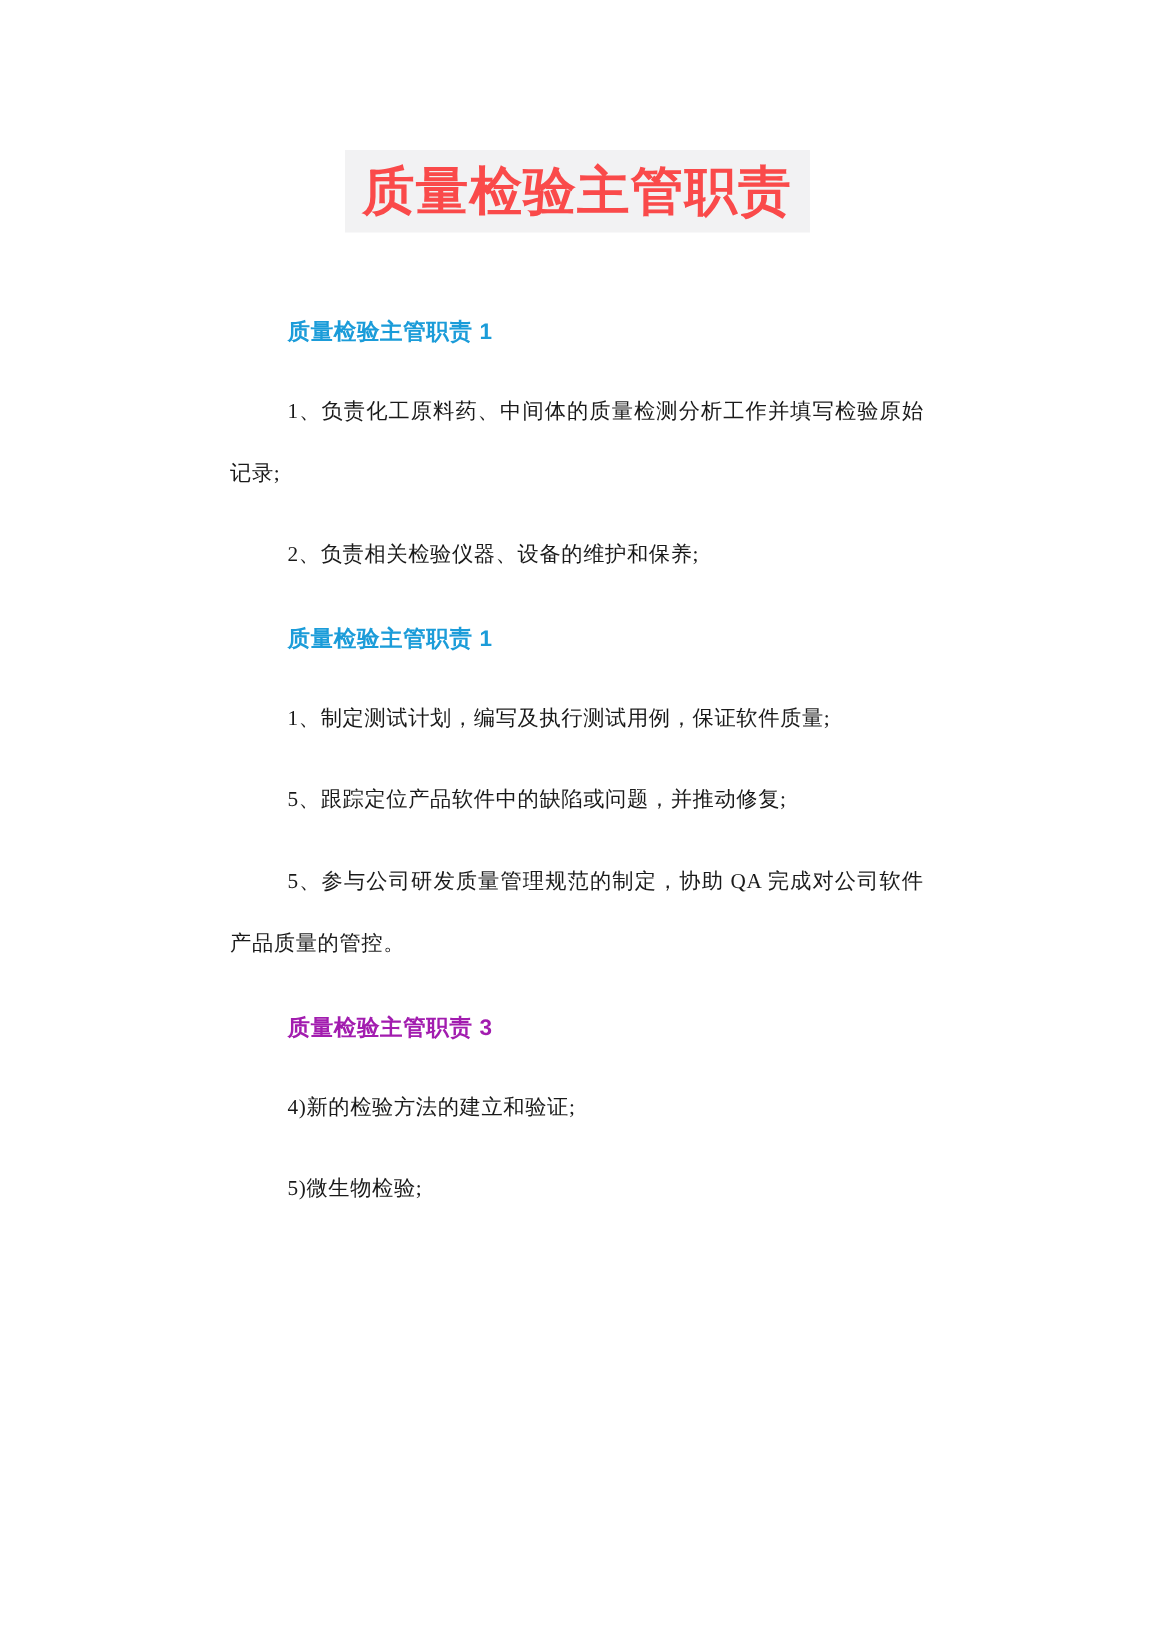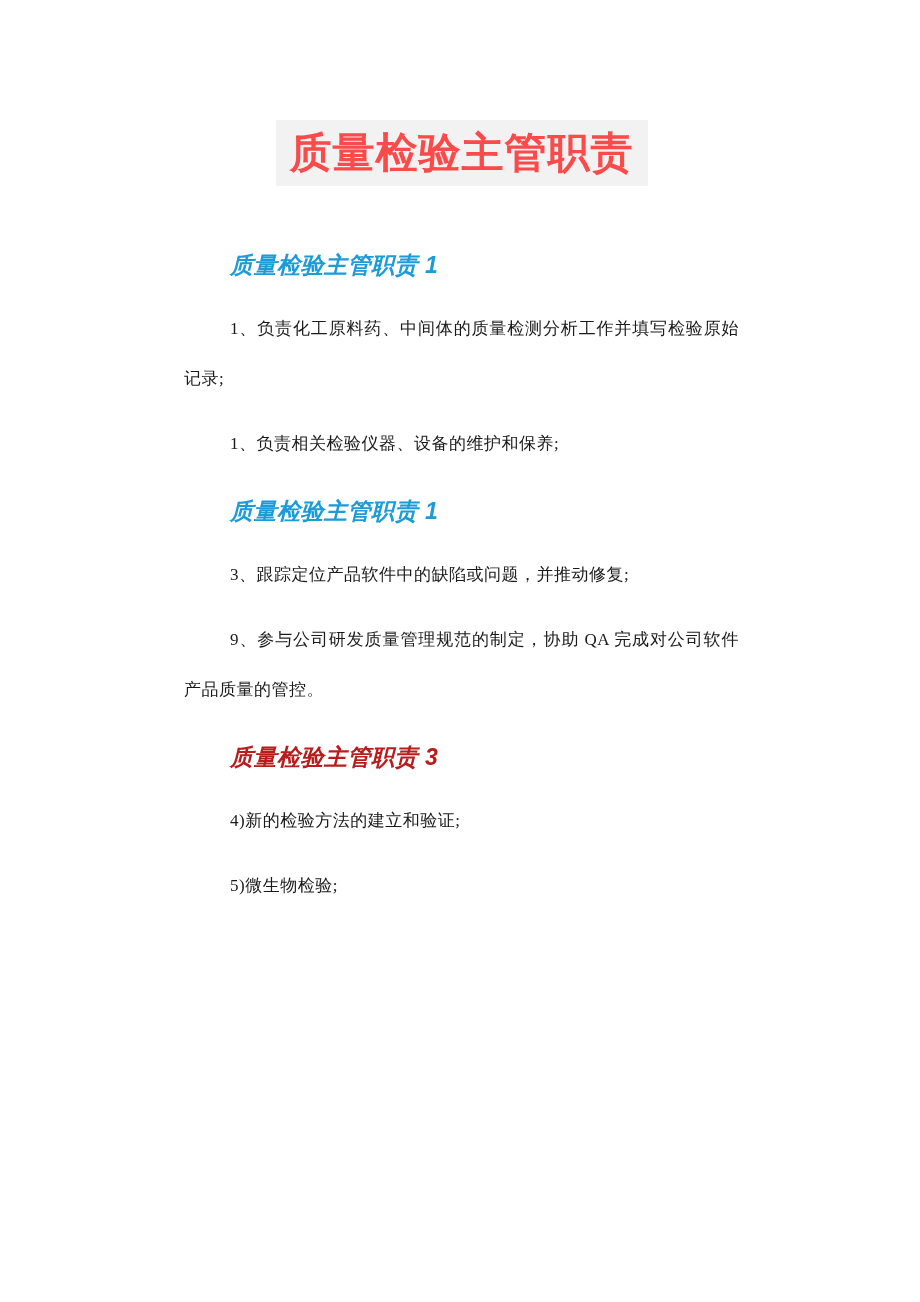--- a/index.html
+++ b/index.html
@@ -30,26 +30,25 @@
     font-weight: bold;
     font-size: 42px;
     line-height: 52px;
     padding: 7px 14px;
     letter-spacing: 1px;
     
   }
   .section-heading {
     font-family: "Liberation Sans", sans-serif;
     font-weight: bold;
-    font-size: 23px;
+    font-size: 18px;
     line-height: 30px;
     margin: 27px 0 24px 0;
     text-indent: 46px;
     letter-spacing: 0.5px;
-    font-style: italic;
   }
   .para {
     font-size: 17px;
     line-height: 50px;
     margin: 0 0 15px 0;
     text-indent: 46px;
     text-align: justify;
     text-justify: inter-ideograph;
     letter-spacing: 0.5px;
   }
@@ -60,29 +59,30 @@
 <div class="page" style="background: rgb(255, 255, 255); color: rgb(26, 26, 26);">
   <div class="doc">
 
     <div class="title-wrap">
       <span class="doc-title" style="color: rgb(250, 74, 74); background: rgb(242, 242, 243);">质量检验主管职责</span>
     </div>
 
     <div class="section">
       <h2 class="section-heading" style="color: rgb(27, 156, 217);">质量检验主管职责 1</h2>
       <p class="para">1、负责化工原料药、中间体的质量检测分析工作并填写检验原始记录;</p>
-      <p class="para">1、负责相关检验仪器、设备的维护和保养;</p>
+      <p class="para">2、负责相关检验仪器、设备的维护和保养;</p>
     </div>
 
     <div class="section">
       <h2 class="section-heading" style="color: rgb(27, 156, 217);">质量检验主管职责 1</h2>
-      <p class="para">3、跟踪定位产品软件中的缺陷或问题，并推动修复;</p>
-      <p class="para">9、参与公司研发质量管理规范的制定，协助 QA 完成对公司软件产品质量的管控。</p>
+      <p class="para">1、制定测试计划，编写及执行测试用例，保证软件质量;</p>
+      <p class="para">5、跟踪定位产品软件中的缺陷或问题，并推动修复;</p>
+      <p class="para">5、参与公司研发质量管理规范的制定，协助 QA 完成对公司软件产品质量的管控。</p>
     </div>
 
     <div class="section">
-      <h2 class="section-heading" style="color: #b91c1c;">质量检验主管职责 3</h2>
+      <h2 class="section-heading" style="color: #a21caf;">质量检验主管职责 3</h2>
       <p class="para">4)新的检验方法的建立和验证;</p>
       <p class="para">5)微生物检验;</p>
     </div>
 
   </div>
 </div>
 
 </body></html>

